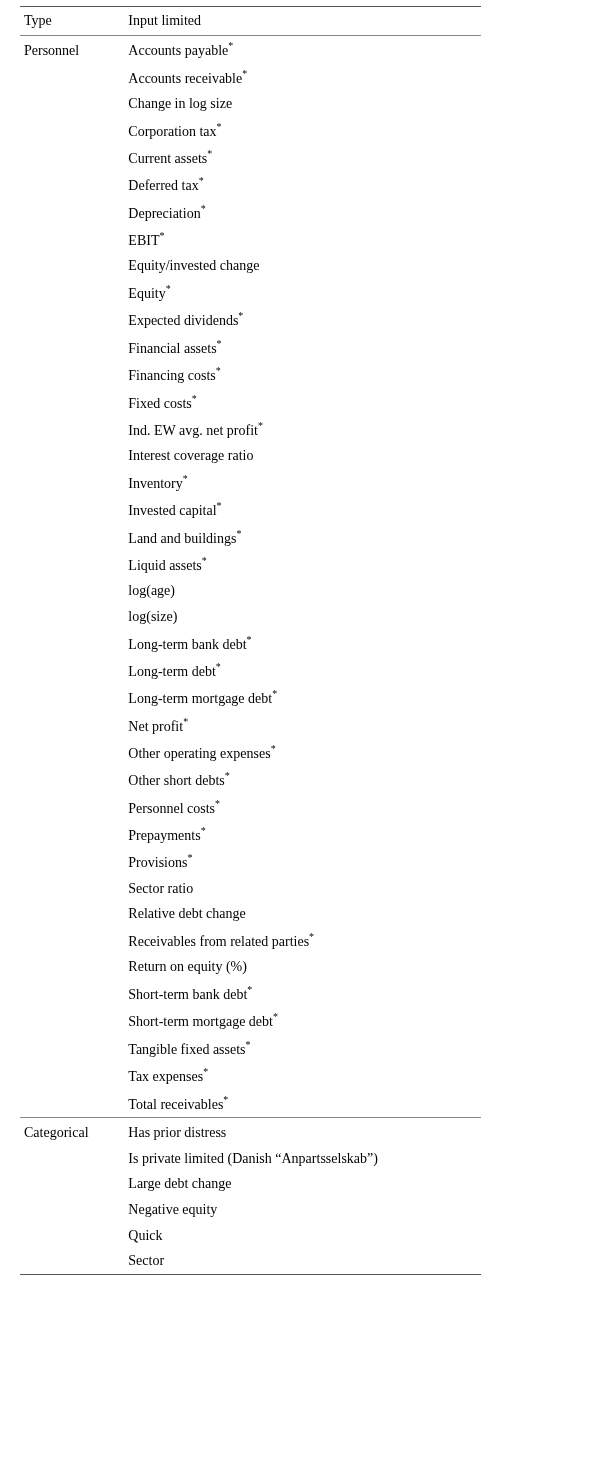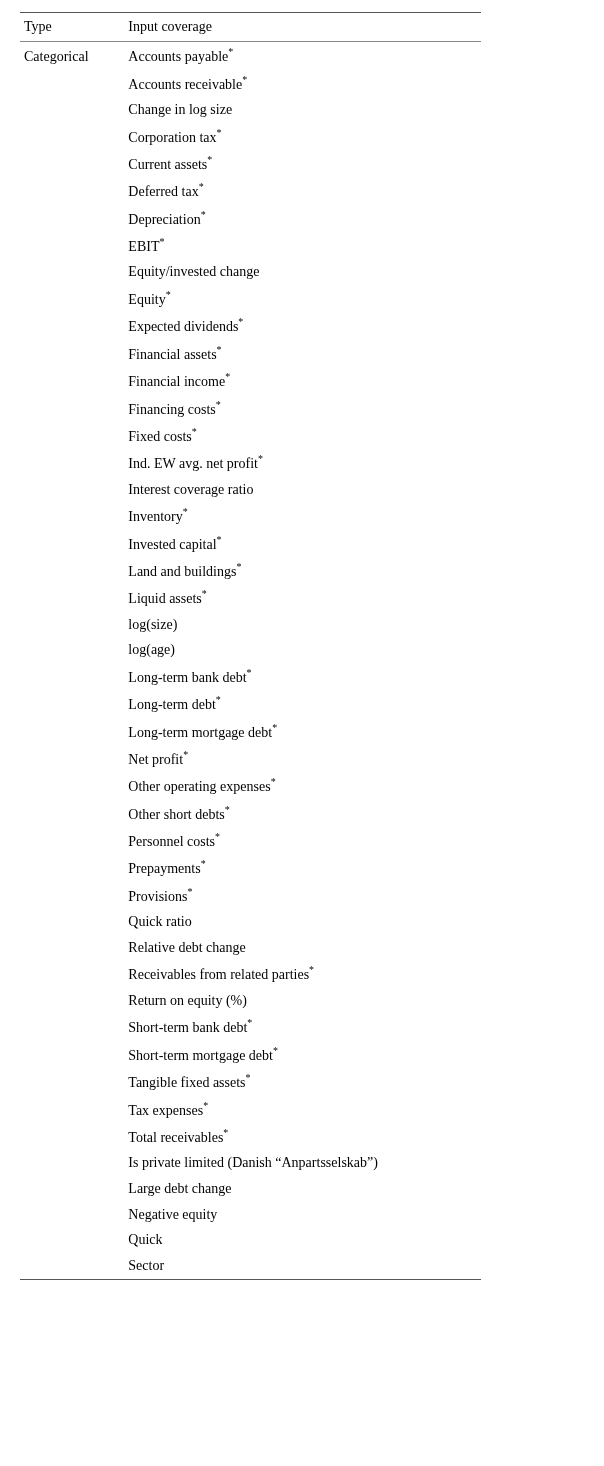--- a/index.html
+++ b/index.html
@@ -12,21 +12,21 @@
       font-family: "Times New Roman", Times, serif;
       font-size: 14px;
       background: #ffffff;
       color: #000000;
       width: 604px;
       min-height: 1466px;
     }
 
     .table-container {
       width: 501px;
-      padding: 12px 20px;
+      padding: 6px 20px;
     }
 
     table {
       width: 100%;
       border-collapse: collapse;
       border-top: 1.5px solid #555;
       border-bottom: 1.5px solid #555;
     }
 
     thead tr {
@@ -64,187 +64,187 @@
     }
   </style>
 </head>
 <body>
 
 <div class="table-container">
   <table>
     <thead>
       <tr>
         <th>Type</th>
-        <th>Input coverage</th>
+        <th>Input limited</th>
       </tr>
     </thead>
     <tbody id="table-body">
     <tr>
+          <td class="type-cell">Personnel</td>
+          <td>Accounts payable<sup>*</sup></td>
+        </tr>
+        <tr>
+          <td class="type-cell"></td>
+          <td>Accounts receivable<sup>*</sup></td>
+        </tr>
+        <tr>
+          <td class="type-cell"></td>
+          <td>Change in log size</td>
+        </tr>
+        <tr>
+          <td class="type-cell"></td>
+          <td>Corporation tax<sup>*</sup></td>
+        </tr>
+        <tr>
+          <td class="type-cell"></td>
+          <td>Current assets<sup>*</sup></td>
+        </tr>
+        <tr>
+          <td class="type-cell"></td>
+          <td>Deferred tax<sup>*</sup></td>
+        </tr>
+        <tr>
+          <td class="type-cell"></td>
+          <td>Depreciation<sup>*</sup></td>
+        </tr>
+        <tr>
+          <td class="type-cell"></td>
+          <td>EBIT<sup>*</sup></td>
+        </tr>
+        <tr>
+          <td class="type-cell"></td>
+          <td>Equity/invested change</td>
+        </tr>
+        <tr>
+          <td class="type-cell"></td>
+          <td>Equity<sup>*</sup></td>
+        </tr>
+        <tr>
+          <td class="type-cell"></td>
+          <td>Expected dividends<sup>*</sup></td>
+        </tr>
+        <tr>
+          <td class="type-cell"></td>
+          <td>Financial assets<sup>*</sup></td>
+        </tr>
+        <tr>
+          <td class="type-cell"></td>
+          <td>Financing costs<sup>*</sup></td>
+        </tr>
+        <tr>
+          <td class="type-cell"></td>
+          <td>Fixed costs<sup>*</sup></td>
+        </tr>
+        <tr>
+          <td class="type-cell"></td>
+          <td>Ind. EW avg. net profit<sup>*</sup></td>
+        </tr>
+        <tr>
+          <td class="type-cell"></td>
+          <td>Interest coverage ratio</td>
+        </tr>
+        <tr>
+          <td class="type-cell"></td>
+          <td>Inventory<sup>*</sup></td>
+        </tr>
+        <tr>
+          <td class="type-cell"></td>
+          <td>Invested capital<sup>*</sup></td>
+        </tr>
+        <tr>
+          <td class="type-cell"></td>
+          <td>Land and buildings<sup>*</sup></td>
+        </tr>
+        <tr>
+          <td class="type-cell"></td>
+          <td>Liquid assets<sup>*</sup></td>
+        </tr>
+        <tr>
+          <td class="type-cell"></td>
+          <td>log(age)</td>
+        </tr>
+        <tr>
+          <td class="type-cell"></td>
+          <td>log(size)</td>
+        </tr>
+        <tr>
+          <td class="type-cell"></td>
+          <td>Long-term bank debt<sup>*</sup></td>
+        </tr>
+        <tr>
+          <td class="type-cell"></td>
+          <td>Long-term debt<sup>*</sup></td>
+        </tr>
+        <tr>
+          <td class="type-cell"></td>
+          <td>Long-term mortgage debt<sup>*</sup></td>
+        </tr>
+        <tr>
+          <td class="type-cell"></td>
+          <td>Net profit<sup>*</sup></td>
+        </tr>
+        <tr>
+          <td class="type-cell"></td>
+          <td>Other operating expenses<sup>*</sup></td>
+        </tr>
+        <tr>
+          <td class="type-cell"></td>
+          <td>Other short debts<sup>*</sup></td>
+        </tr>
+        <tr>
+          <td class="type-cell"></td>
+          <td>Personnel costs<sup>*</sup></td>
+        </tr>
+        <tr>
+          <td class="type-cell"></td>
+          <td>Prepayments<sup>*</sup></td>
+        </tr>
+        <tr>
+          <td class="type-cell"></td>
+          <td>Provisions<sup>*</sup></td>
+        </tr>
+        <tr>
+          <td class="type-cell"></td>
+          <td>Sector ratio</td>
+        </tr>
+        <tr>
+          <td class="type-cell"></td>
+          <td>Relative debt change</td>
+        </tr>
+        <tr>
+          <td class="type-cell"></td>
+          <td>Receivables from related parties<sup>*</sup></td>
+        </tr>
+        <tr>
+          <td class="type-cell"></td>
+          <td>Return on equity (%)</td>
+        </tr>
+        <tr>
+          <td class="type-cell"></td>
+          <td>Short-term bank debt<sup>*</sup></td>
+        </tr>
+        <tr>
+          <td class="type-cell"></td>
+          <td>Short-term mortgage debt<sup>*</sup></td>
+        </tr>
+        <tr>
+          <td class="type-cell"></td>
+          <td>Tangible fixed assets<sup>*</sup></td>
+        </tr>
+        <tr>
+          <td class="type-cell"></td>
+          <td>Tax expenses<sup>*</sup></td>
+        </tr>
+        <tr>
+          <td class="type-cell"></td>
+          <td>Total receivables<sup>*</sup></td>
+        </tr>
+        <tr class="separator-row">
           <td class="type-cell">Categorical</td>
-          <td>Accounts payable<sup>*</sup></td>
-        </tr>
-        <tr>
-          <td class="type-cell"></td>
-          <td>Accounts receivable<sup>*</sup></td>
-        </tr>
-        <tr>
-          <td class="type-cell"></td>
-          <td>Change in log size</td>
-        </tr>
-        <tr>
-          <td class="type-cell"></td>
-          <td>Corporation tax<sup>*</sup></td>
-        </tr>
-        <tr>
-          <td class="type-cell"></td>
-          <td>Current assets<sup>*</sup></td>
-        </tr>
-        <tr>
-          <td class="type-cell"></td>
-          <td>Deferred tax<sup>*</sup></td>
-        </tr>
-        <tr>
-          <td class="type-cell"></td>
-          <td>Depreciation<sup>*</sup></td>
-        </tr>
-        <tr>
-          <td class="type-cell"></td>
-          <td>EBIT<sup>*</sup></td>
-        </tr>
-        <tr>
-          <td class="type-cell"></td>
-          <td>Equity/invested change</td>
-        </tr>
-        <tr>
-          <td class="type-cell"></td>
-          <td>Equity<sup>*</sup></td>
-        </tr>
-        <tr>
-          <td class="type-cell"></td>
-          <td>Expected dividends<sup>*</sup></td>
-        </tr>
-        <tr>
-          <td class="type-cell"></td>
-          <td>Financial assets<sup>*</sup></td>
-        </tr>
-        <tr>
-          <td class="type-cell"></td>
-          <td>Financial income<sup>*</sup></td>
-        </tr>
-        <tr>
-          <td class="type-cell"></td>
-          <td>Financing costs<sup>*</sup></td>
-        </tr>
-        <tr>
-          <td class="type-cell"></td>
-          <td>Fixed costs<sup>*</sup></td>
-        </tr>
-        <tr>
-          <td class="type-cell"></td>
-          <td>Ind. EW avg. net profit<sup>*</sup></td>
-        </tr>
-        <tr>
-          <td class="type-cell"></td>
-          <td>Interest coverage ratio</td>
-        </tr>
-        <tr>
-          <td class="type-cell"></td>
-          <td>Inventory<sup>*</sup></td>
-        </tr>
-        <tr>
-          <td class="type-cell"></td>
-          <td>Invested capital<sup>*</sup></td>
-        </tr>
-        <tr>
-          <td class="type-cell"></td>
-          <td>Land and buildings<sup>*</sup></td>
-        </tr>
-        <tr>
-          <td class="type-cell"></td>
-          <td>Liquid assets<sup>*</sup></td>
-        </tr>
-        <tr>
-          <td class="type-cell"></td>
-          <td>log(size)</td>
-        </tr>
-        <tr>
-          <td class="type-cell"></td>
-          <td>log(age)</td>
-        </tr>
-        <tr>
-          <td class="type-cell"></td>
-          <td>Long-term bank debt<sup>*</sup></td>
-        </tr>
-        <tr>
-          <td class="type-cell"></td>
-          <td>Long-term debt<sup>*</sup></td>
-        </tr>
-        <tr>
-          <td class="type-cell"></td>
-          <td>Long-term mortgage debt<sup>*</sup></td>
-        </tr>
-        <tr>
-          <td class="type-cell"></td>
-          <td>Net profit<sup>*</sup></td>
-        </tr>
-        <tr>
-          <td class="type-cell"></td>
-          <td>Other operating expenses<sup>*</sup></td>
-        </tr>
-        <tr>
-          <td class="type-cell"></td>
-          <td>Other short debts<sup>*</sup></td>
-        </tr>
-        <tr>
-          <td class="type-cell"></td>
-          <td>Personnel costs<sup>*</sup></td>
-        </tr>
-        <tr>
-          <td class="type-cell"></td>
-          <td>Prepayments<sup>*</sup></td>
-        </tr>
-        <tr>
-          <td class="type-cell"></td>
-          <td>Provisions<sup>*</sup></td>
-        </tr>
-        <tr>
-          <td class="type-cell"></td>
-          <td>Quick ratio</td>
-        </tr>
-        <tr>
-          <td class="type-cell"></td>
-          <td>Relative debt change</td>
-        </tr>
-        <tr>
-          <td class="type-cell"></td>
-          <td>Receivables from related parties<sup>*</sup></td>
-        </tr>
-        <tr>
-          <td class="type-cell"></td>
-          <td>Return on equity (%)</td>
-        </tr>
-        <tr>
-          <td class="type-cell"></td>
-          <td>Short-term bank debt<sup>*</sup></td>
-        </tr>
-        <tr>
-          <td class="type-cell"></td>
-          <td>Short-term mortgage debt<sup>*</sup></td>
-        </tr>
-        <tr>
-          <td class="type-cell"></td>
-          <td>Tangible fixed assets<sup>*</sup></td>
-        </tr>
-        <tr>
-          <td class="type-cell"></td>
-          <td>Tax expenses<sup>*</sup></td>
-        </tr>
-        <tr>
-          <td class="type-cell"></td>
-          <td>Total receivables<sup>*</sup></td>
+          <td>Has prior distress</td>
         </tr>
         <tr>
           <td class="type-cell"></td>
           <td>Is private limited (Danish “Anpartsselskab”)</td>
         </tr>
         <tr>
           <td class="type-cell"></td>
           <td>Large debt change</td>
         </tr>
         <tr>

